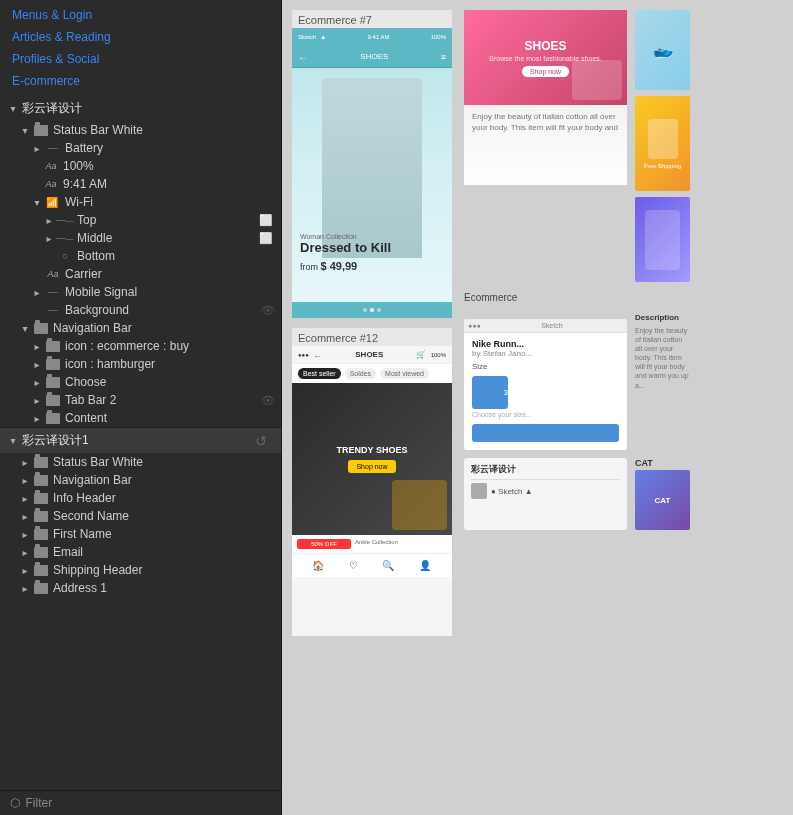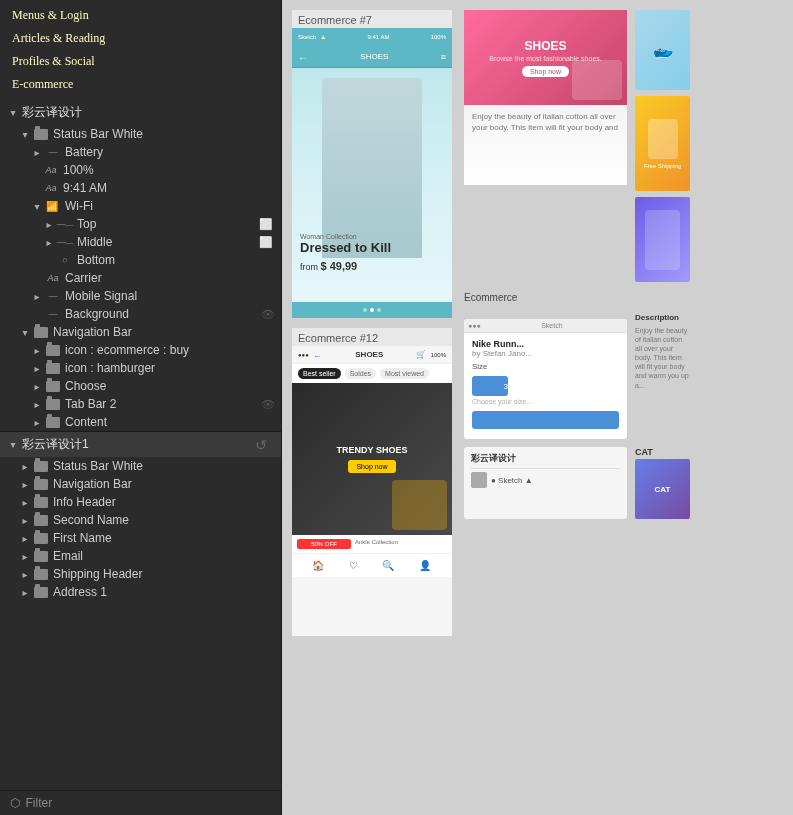--- a/index.html
+++ b/index.html
@@ -30,27 +30,26 @@
     #sidebar::-webkit-scrollbar { width: 5px; }
     #sidebar::-webkit-scrollbar-track { background: #2b2b2b; }
     #sidebar::-webkit-scrollbar-thumb { background: #555; border-radius: 3px; }
 
     .sidebar-top-items {
       padding: 4px 0;
     }
 
     .sidebar-top-item {
       padding: 4px 12px;
-      color: #fef9c3;
+      color: #3b82f6;
       cursor: pointer;
       font-size: 12px;
       white-space: nowrap;
       overflow: hidden;
       text-overflow: ellipsis;
-      font-family: Liberation Serif, serif;
     }
 
     
     .tree-section {
       user-select: none;
     }
 
     .triangle {
       width: 10px;
       height: 10px;
@@ -468,21 +467,21 @@
 
     .nike-size-label {
       font-size: 8px;
       color: #555;
       margin-top: 4px;
     }
 
     .nike-size-box {
       display: inline-block;
       width: 20px;
-      height: 20px;
+      height: 33px;
       background: #4a90d9;
       color: #fff;
       font-size: 8px;
       border-radius: 3px;
       display: flex;
       align-items: center;
       justify-content: center;
       margin-top: 2px;
       padding-left: 36px;
     }

